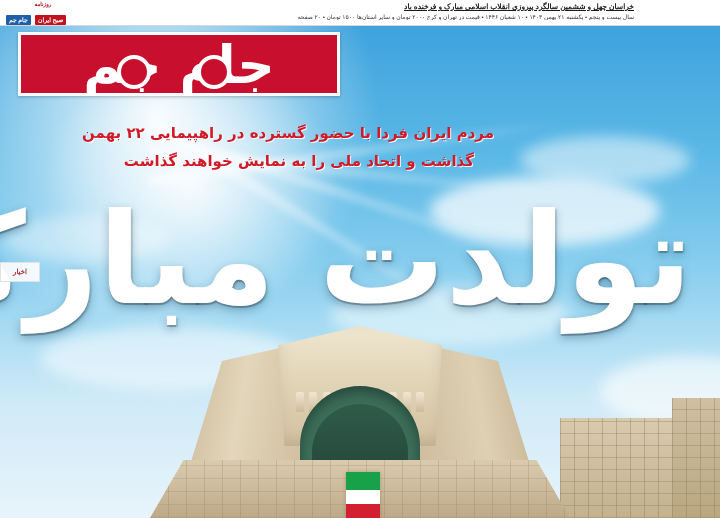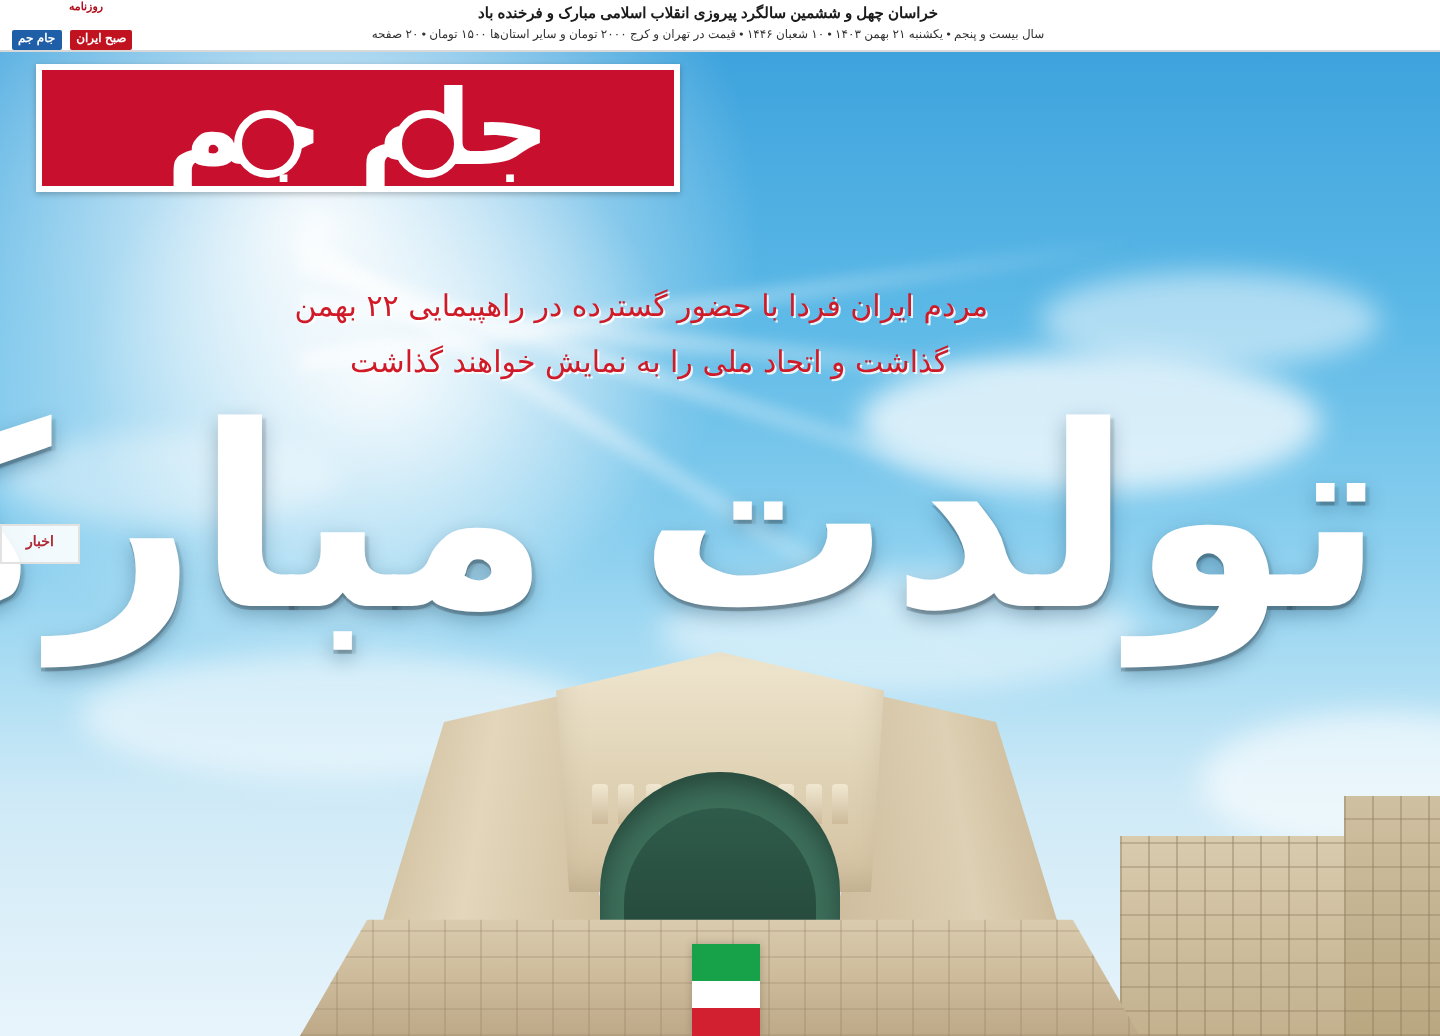--- a/index.html
+++ b/index.html
@@ -29,25 +29,25 @@
     width: 720px;
     height: 26px;
     background: #ffffff;
     border-bottom: 1px solid #d8d8d8;
     box-sizing: border-box;
   }
   .topstrip-line {
     position: absolute;
     right: 86px;
     width: 560px;
-    text-align: center;
     direction: rtl;
     color: #1b1b1b;
     white-space: nowrap;
     overflow: hidden;
+    text-decoration: underline;
   }
   .topstrip-line.l1 {
     top: 2px;
     font-size: 7.5px;
     font-weight: bold;
     letter-spacing: -0.2px;
   }
   .topstrip-line.l2 {
     top: 13px;
     font-size: 6px;
@@ -187,25 +187,24 @@
     white-space: nowrap;
   }
 
   
   .deck {
     position: absolute;
     right: 226px;
     direction: rtl;
     text-align: right;
     color: #d11a27;
-    font-weight: normal;
+    font-weight: bold;
     font-family: "DejaVu Sans", sans-serif;
     white-space: nowrap;
     text-shadow: 1px 1px 0 rgba(255,255,255,0.85);
-    margin-top: 20px;
   }
   .deck.l1 { top: 98px;  font-size: 15px; }
   .deck.l2 { top: 126px; font-size: 15px; right: 246px; }
 
   
   .headline-white {
     position: absolute;
     right: 28px;
     top: 168px;
     width: 664px;

